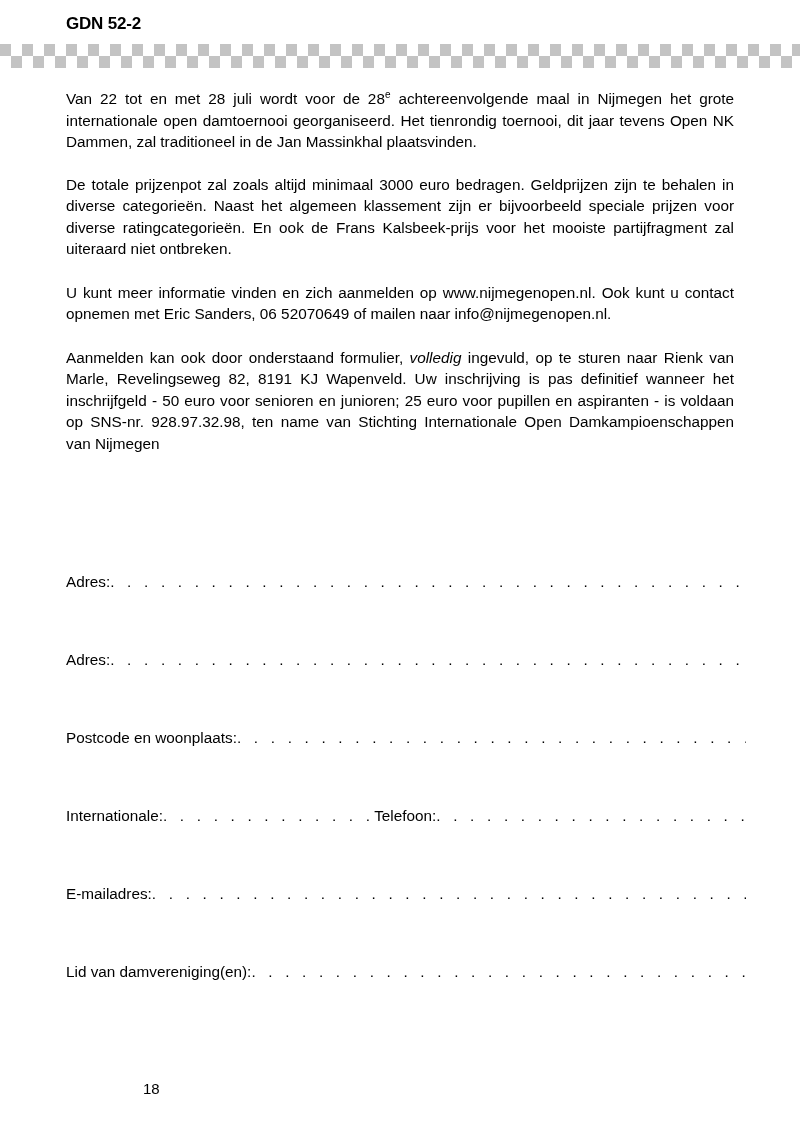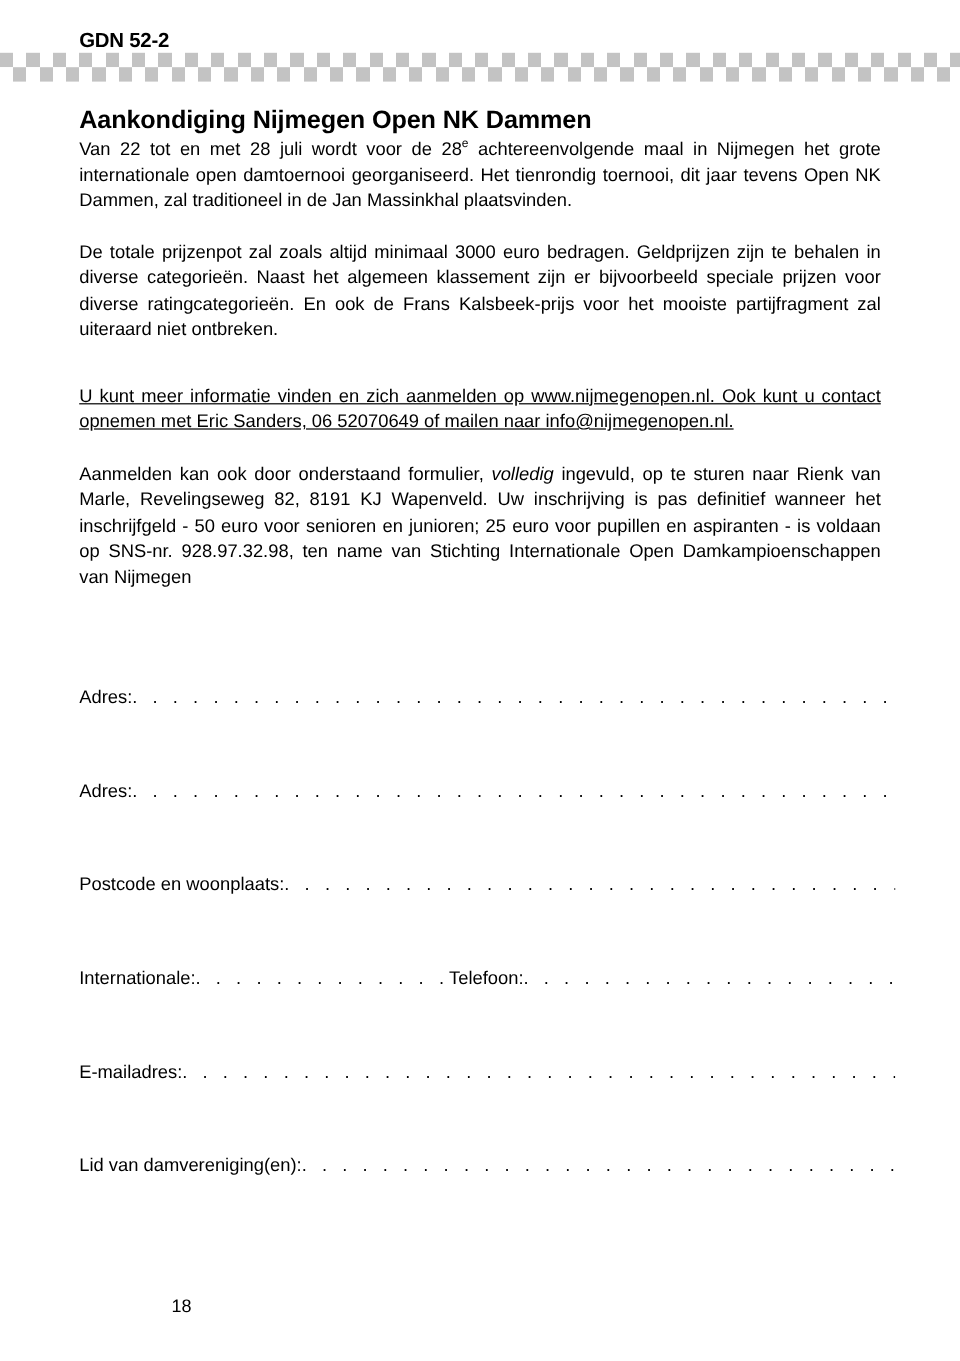--- a/index.html
+++ b/index.html
@@ -20,21 +20,21 @@
     position: absolute;
     inset: 0;
     width: 800px;
     height: 1134px;
   }
 
   
   .running-head {
     position: absolute;
     left: 66px;
-    top: 24px;
+    top: 14px;
     font-size: 17px;
     font-weight: bold;
     letter-spacing: -0.2px;
     font-family: "Liberation Sans", sans-serif;
     line-height: 1.2;
   }
 
   
   .checker-band {
     position: absolute;
@@ -83,21 +83,21 @@
   p.body-par {
     margin: 0;
     font-size: 15.3px;
     line-height: 21.5px;
     text-align: justify;
     font-family: "Liberation Sans", sans-serif;
     word-spacing: 0px;
   }
   p.body-par.p1 { }
   p.body-par.p2 { margin-top: 21px; }
-  p.body-par.p3 { margin-top: 34px; text-decoration: underline; }
+  p.body-par.p3 { margin-top: 22px; }
   p.body-par.p4 { margin-top: 22px; }
 
   .sup {
     font-size: 10px;
     vertical-align: super;
     line-height: 0;
   }
   .ital { font-style: italic; }
 
   
@@ -139,21 +139,20 @@
 
   <div class="running-head">GDN 52-2</div>
 
   <div class="checker-band">
     <div class="checker-row"></div>
     <div class="checker-row offset"></div>
   </div>
 
   <div class="content">
 
-    <h1 class="doc-title">Aankondiging Nijmegen Open NK Dammen</h1>
 
     <p class="body-par p1"><span>Van 22 tot en met 28 juli wordt voor de 28</span><span class="sup">e</span><span> achtereenvolgende maal in Nijmegen het grote internationale open damtoernooi georganiseerd. Het tienrondig toernooi, dit jaar tevens Open NK Dammen, zal traditioneel in de Jan Massinkhal plaatsvinden.</span></p>
 
     <p class="body-par p2">De totale prijzenpot zal zoals altijd minimaal 3000 euro bedragen. Geldprijzen zijn te behalen in diverse categorieën. Naast het algemeen klassement zijn er bijvoorbeeld speciale prijzen voor diverse ratingcategorieën. En ook de Frans Kalsbeek-prijs voor het mooiste partijfragment zal uiteraard niet ontbreken.</p>
 
     <p class="body-par p3">U kunt meer informatie vinden en zich aanmelden op www.nijmegenopen.nl. Ook kunt u contact opnemen met Eric Sanders, 06 52070649 of mailen naar info@nijmegenopen.nl.</p>
 
     <p class="body-par p4"><span>Aanmelden kan ook door onderstaand formulier, </span><span class="ital">volledig</span><span> ingevuld, op te sturen naar Rienk van Marle, Revelingseweg 82, 8191 KJ Wapenveld. Uw inschrijving is pas definitief wanneer het inschrijfgeld - 50 euro voor senioren en junioren; 25 euro voor pupillen en aspiranten - is voldaan op SNS-nr. 928.97.32.98, ten name van Stichting Internationale Open Damkampioenschappen van Nijmegen</span></p>
 
   </div>

